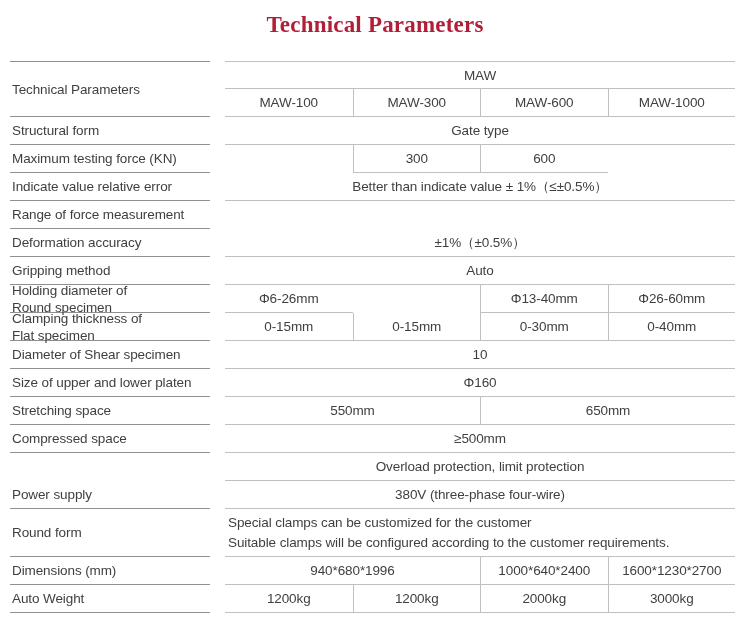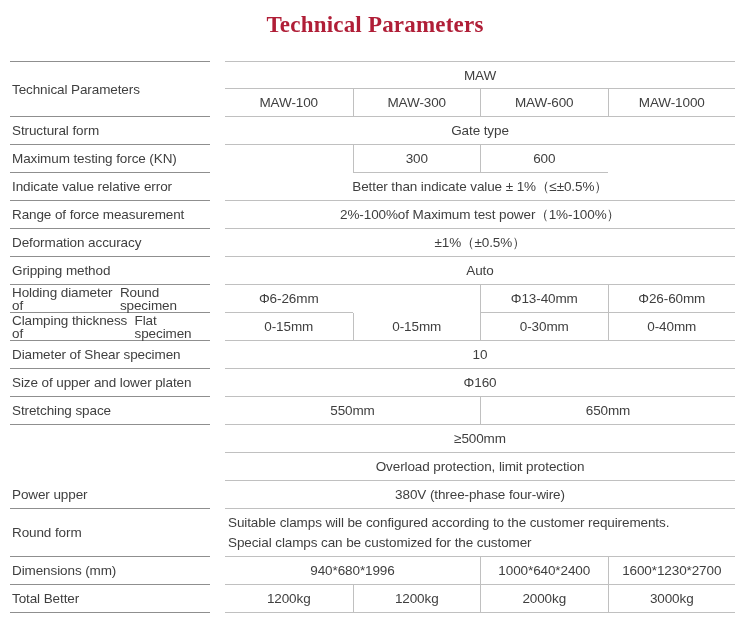--- a/index.html
+++ b/index.html
@@ -29,21 +29,21 @@
     letter-spacing:-0.1px;
   }
   .lbl{
     grid-column:1;
     border-bottom:1px solid var(--lline);
     display:flex;
     align-items:center;
     padding-left:2px;
     line-height:13px;
   }
-  .lbl .two{display:flex;flex-direction:row;gap:4px;}
+  .lbl .two{display:flex;flex-direction:column;gap:4px;}
   .top{border-top:1px solid var(--lline);}
   .v{
     border-bottom:1px solid var(--tline);
     display:flex;
     align-items:center;
     justify-content:center;
     text-align:center;
     line-height:15px;
   }
   .v.top{border-top:1px solid var(--tline);}
@@ -79,21 +79,20 @@
   <div class="v s4">Gate type</div>
 
   <div class="lbl">Maximum testing force (KN)</div>
   <div class="v c4 sep">300</div>
   <div class="v c5 sep">600</div>
 
   <div class="lbl">Indicate value relative error</div>
   <div class="v s4">Better than indicate value ± 1%（≤±0.5%）</div>
 
   <div class="lbl">Range of force measurement</div>
-  <div class="v s4">2%-100%of Maximum test power（1%-100%）</div>
 
   <div class="lbl">Deformation accuracy</div>
   <div class="v s4">±1%（±0.5%）</div>
 
   <div class="lbl">Gripping method</div>
   <div class="v s4">Auto</div>
 
   <div class="lbl">
     <span class="two">
       <span>Holding diameter of</span>
@@ -118,39 +117,40 @@
   <div class="lbl">Diameter of Shear specimen</div>
   <div class="v s4">10</div>
 
   <div class="lbl">Size of upper and lower platen</div>
   <div class="v s4">Φ160</div>
 
   <div class="lbl">Stretching space</div>
   <div class="v s2a">550mm</div>
   <div class="v s2b sep">650mm</div>
 
+  <div class="lbl">Compressed space</div>
   <div class="v s4">≥500mm</div>
 
   <div class="v s4">Overload protection, limit protection</div>
 
-  <div class="lbl">Power upper</div>
+  <div class="lbl">Power supply</div>
   <div class="v s4">380V (three-phase four-wire)</div>
 
   <div class="lbl">Round form</div>
   <div class="v s4 leftText">
     <span class="two">
+      <span>Special clamps can be customized for the customer</span>
       <span>Suitable clamps will be configured according to the customer requirements.</span>
-      <span>Special clamps can be customized for the customer</span>
     </span>
   </div>
 
   <div class="lbl">Dimensions (mm)</div>
   <div class="v s2a">940*680*1996</div>
   <div class="v c5 sep">1000*640*2400</div>
   <div class="v c6 sep">1600*1230*2700</div>
 
-  <div class="lbl">Total Better</div>
+  <div class="lbl">Auto Weight</div>
   <div class="v c3">1200kg</div>
   <div class="v c4 sep">1200kg</div>
   <div class="v c5 sep">2000kg</div>
   <div class="v c6 sep">3000kg</div>
 
 </div>
 
 </body></html>

